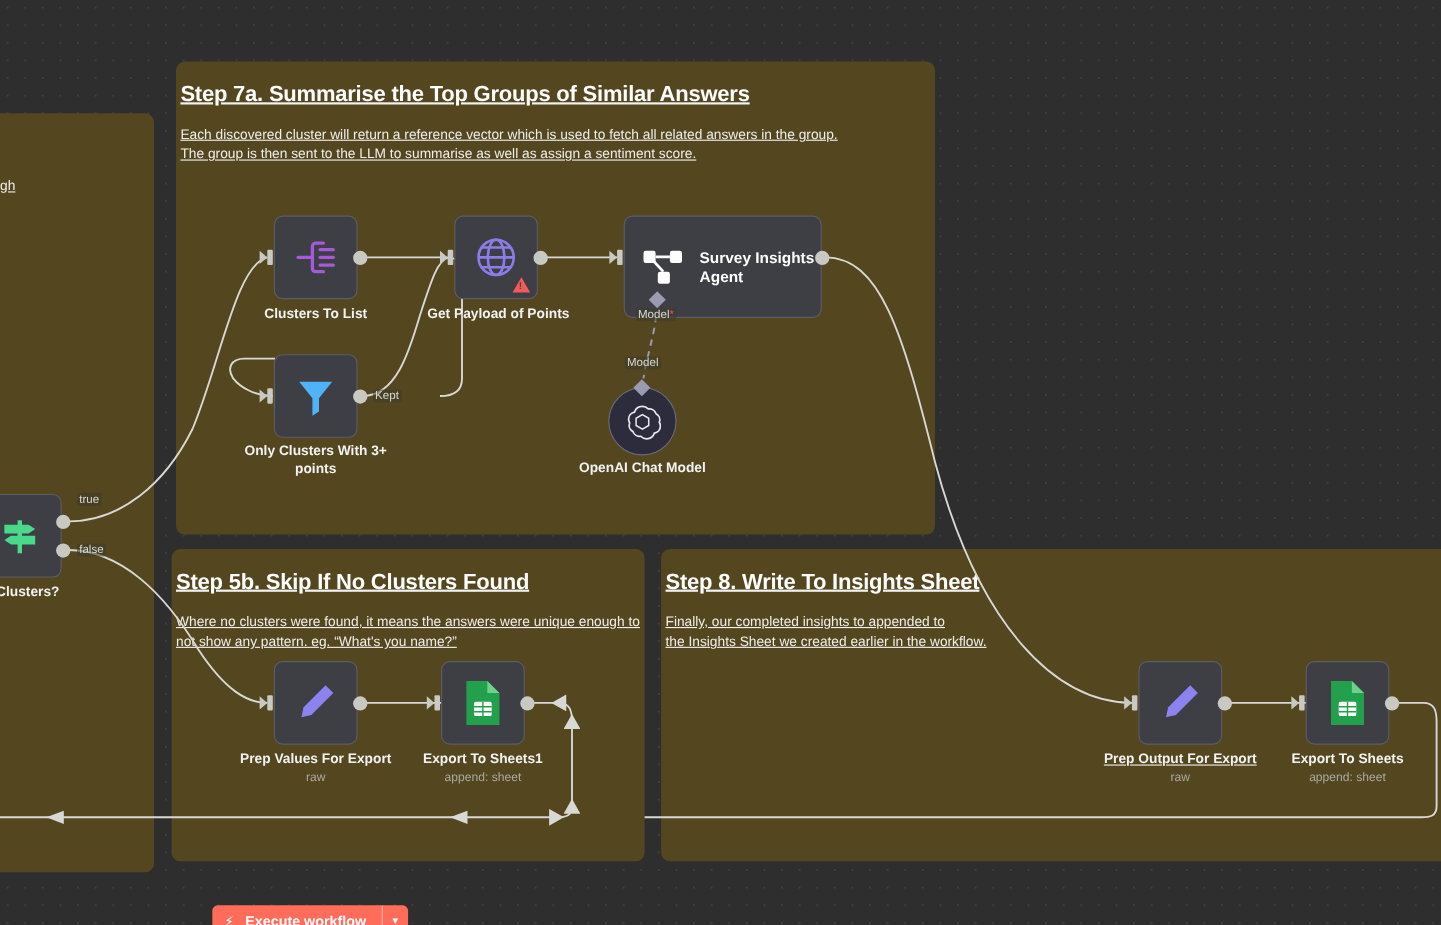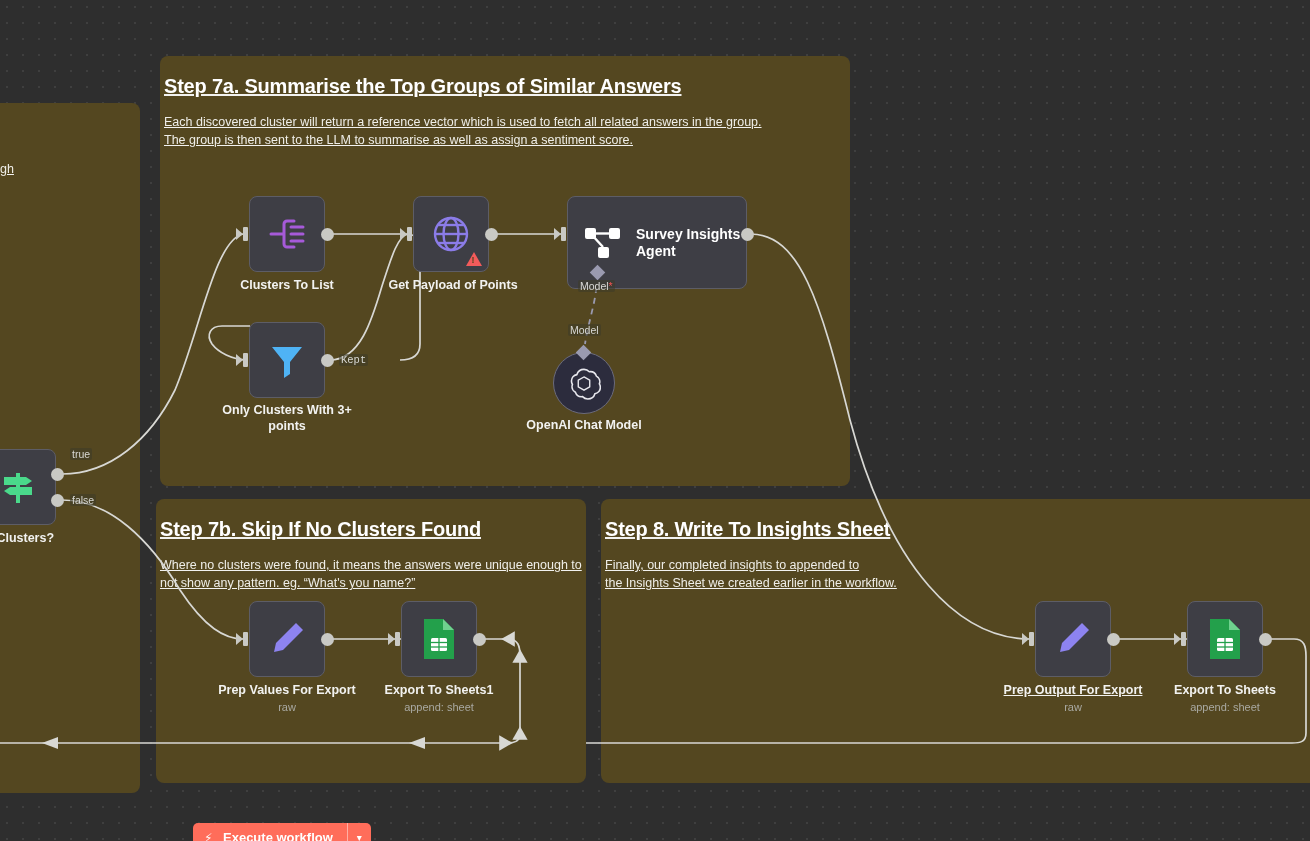--- a/index.html
+++ b/index.html
@@ -147,21 +147,21 @@
 the vector points are</p>
   </div>
 
   <div class="sticky" style="left:160px;top:56px;width:690px;height:430px;">
     <h2>Step 7a. Summarise the Top Groups of Similar Answers</h2>
     <p>Each discovered cluster will return a reference vector which is used to fetch all related answers in the group.
 The group is then sent to the LLM to summarise as well as assign a sentiment score.</p>
   </div>
 
   <div class="sticky" style="left:156px;top:499px;width:430px;height:284px;">
-    <h2>Step 7b. Skip If No Clusters Found</h2>
+    <h2>Step 5b. Skip If No Clusters Found</h2>
     <p>Where no clusters were found, it means the answers were unique enough to
 not show any pattern. eg. “What's you name?”</p>
   </div>
 
   <div class="sticky" style="left:601px;top:499px;width:720px;height:284px;">
     <h2>Step 8. Write To Insights Sheet</h2>
     <p>Finally, our completed insights to appended to
 the Insights Sheet we created earlier in the workflow.</p>
   </div>
 
@@ -234,21 +234,21 @@
   <div class="port-out" style="left:321px;top:228px;"></div>
   <div class="node-title" style="left:217px;top:278px;width:140px;text-align:center;">Clusters To List</div>
 
   <div class="node" style="left:249px;top:322px;">
     <svg width="40" height="40" viewBox="0 0 40 40">
       <path d="M5 7 h30 L23 22 v12 l-6 4 V22 z" fill="#4fb3f5"></path>
     </svg>
   </div>
   <div class="port-in" style="left:243px;top:360px;"></div>
   <div class="port-out" style="left:321px;top:354px;"></div>
-  <div class="edge-label" style="left:339px;top:354px;font-family:Liberation Mono, monospace;">Kept</div>
+  <div class="edge-label" style="left:339px;top:354px;">Kept</div>
   <div class="node-title" style="left:211px;top:403px;width:152px;">Only Clusters With 3+
 points</div>
 
   <div class="node" style="left:413px;top:196px;">
     <svg width="44" height="44" viewBox="0 0 44 44">
       <g stroke="#8b7ce8" stroke-width="2.4" fill="none">
         <circle cx="22" cy="22" r="16"></circle>
         <ellipse cx="22" cy="22" rx="7.5" ry="16"></ellipse>
         <line x1="6" y1="22" x2="38" y2="22"></line>
         <line x1="9" y1="13" x2="35" y2="13"></line>

